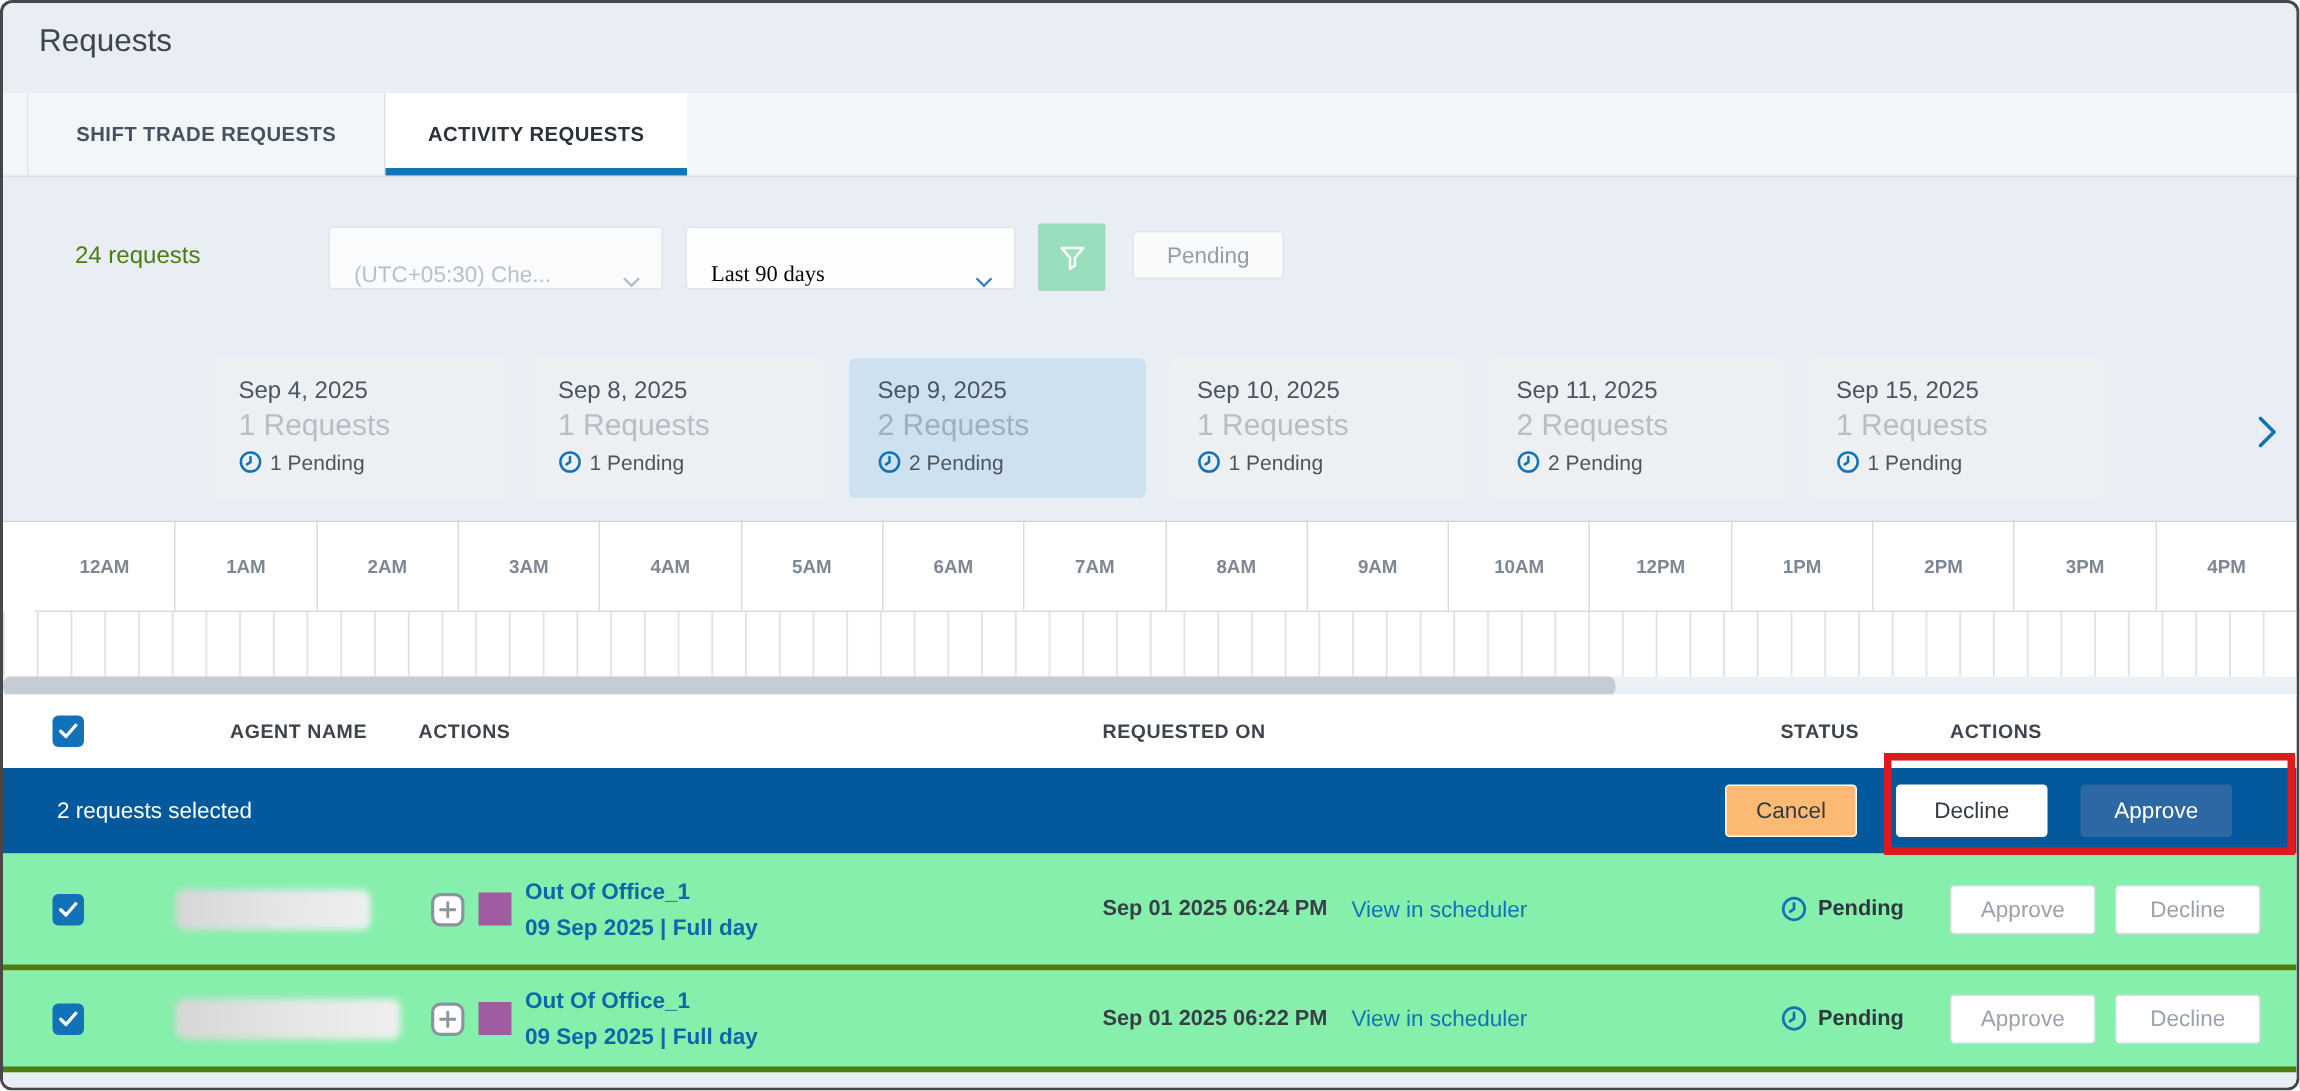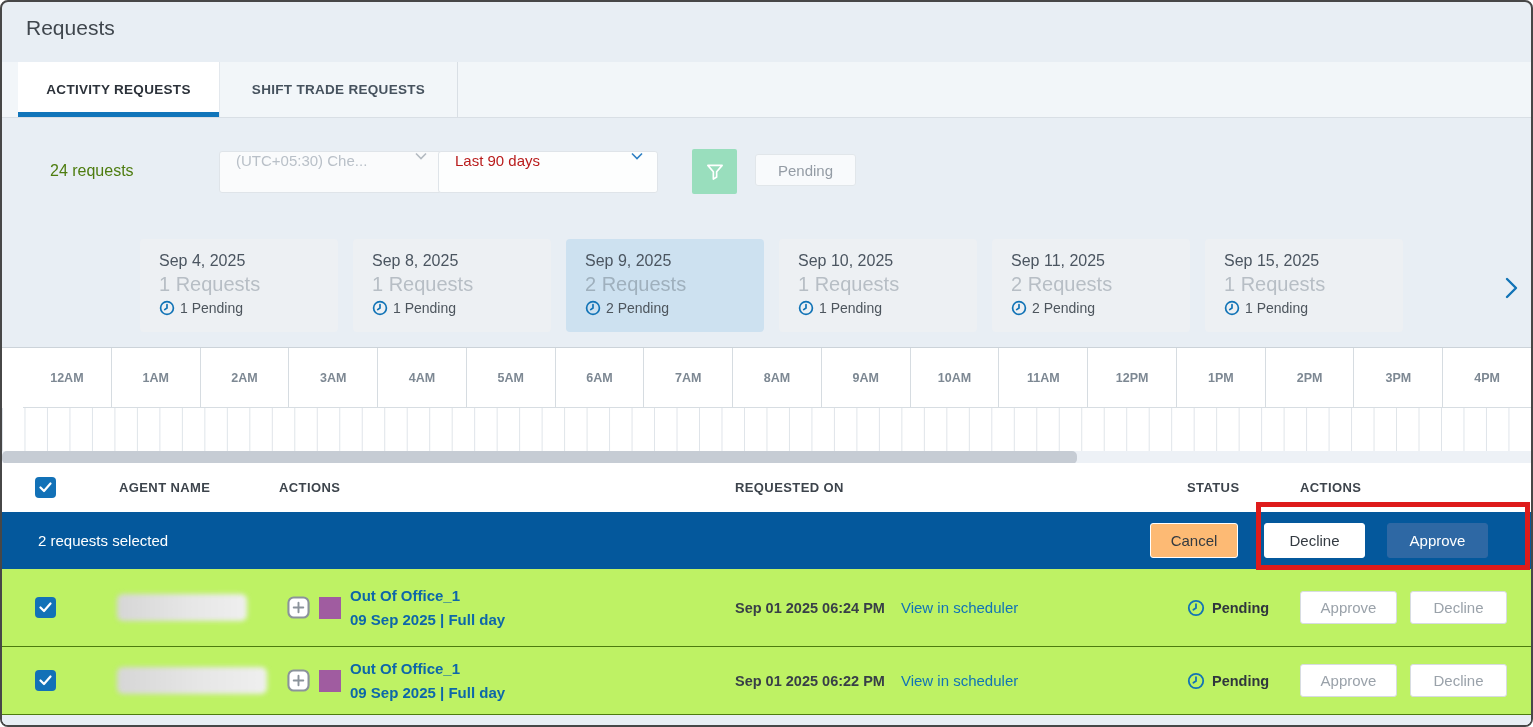--- a/index.html
+++ b/index.html
@@ -16,26 +16,26 @@
     background:#f2f6f9; border-bottom:1px solid #d9dfe5; display:flex; }
   .tabbar .lead{ width:16px; }
   .tab{ height:100%; display:flex; align-items:center; justify-content:center;
     font-size:13.5px; font-weight:700; letter-spacing:.3px; color:#46525e; cursor:pointer; position:relative; }
   .tab.active{ width:201px; background:#ffffff; color:#2c323a; }
   .tab.active::after{ content:""; position:absolute; left:0; bottom:0; width:100%; height:5px; background:#1175ba; }
   .tab.inactive{ width:239px; border-right:1px solid #d9dfe5; border-left:1px solid #e3e8ed; }
   
   .count-label{ position:absolute; left:48px; top:160px; font-size:16px; color:#4d7c0f; }
   .dropdown{ position:absolute; top:149px; height:42px; background:#fdfefe; border:1px solid #dfe4e9;
-    border-radius:3px; display:flex; align-items:flex-start; justify-content:space-between;
+    border-radius:3px; display:flex; align-items:flex-end; justify-content:space-between;
     padding:0 14px 0 16px; font-size:15px; cursor:pointer; }
   .dropdown.disabled{ color:#b9c0c8; background:#fafbfc; }
   .dropdown.disabled .chev{ color:#b4bbc2; }
   .dd-timezone{ left:217px; width:223px; }
-  .dd-range{ left:436px; width:220px; color:#b91c1c; }
+  .dd-range{ left:455px; width:220px; color:#000000;font-family:Liberation Serif, serif; }
   .dd-range .chev{ color:#2f80c4; }
   .filter-btn{ position:absolute; left:690px; top:147px; width:45px; height:45px; background:#99debd;
     border:none; border-radius:2px; display:flex; align-items:center; justify-content:center; cursor:pointer; }
   .chip{ position:absolute; left:753px; top:152px; height:32px; padding:0 22px;
     background:#f8fafc; border:1px solid #e1e6ea; border-radius:3px;
     display:flex; align-items:center; font-size:15px; color:#949ca5; }
   
   .card{ position:absolute; top:237px; width:198px; height:93px; background:#edf0f3; border-radius:4px;
     padding:13px 0 0 19px; cursor:pointer; }
   .card.selected{ background:#cde1f0; }
@@ -54,37 +54,37 @@
   .ticks{ height:43px;
     background-image:linear-gradient(to right, #dfe4e9 1px, transparent 1px);
     background-size:calc(100% / 68) 100%; }
   .scroll-track{ height:13px; background:#edf1f6; }
   .scroll-thumb{ width:1075px; height:13px; background:#c6ccd4; border-radius:5px; cursor:grab; }
   
   .tablewrap{ position:absolute; left:0; top:461px; width:100%; bottom:0; display:flex; flex-direction:column; background:#e8eef4; }
   .thead{ height:49px; background:#ffffff; display:flex; align-items:center;
     font-size:13px; font-weight:700; color:#3d444c; letter-spacing:.4px; }
   .col-check{ flex:0 0 117px; padding-left:33px; }
-  .col-agent{ flex:0 0 160px; }
+  .col-agent{ flex:0 0 160px;text-align:center; }
   .col-activity{ flex:0 0 456px; }
   .col-requested{ flex:0 0 452px; }
   .col-status{ flex:0 0 113px; }
   .col-actions{ flex:1 1 auto; }
   .checkbox{ width:21px; height:21px; background:#1271b7; border-radius:4px;
     display:flex; align-items:center; justify-content:center; cursor:pointer; }
   
   .selbar{ height:57px; background:#04589c; display:flex; align-items:center; }
   .selbar .sel-text{ color:#ffffff; font-size:15px; margin-left:36px; }
   .selbar .btns{ margin-left:auto; margin-right:43px; display:flex; align-items:center; }
   .btn{ height:35px; border-radius:3px; font-size:15px; font-family:inherit; cursor:pointer; }
   .btn-cancel{ width:88px; background:#fdba74; border:1px solid #ffffff; color:#333a41; margin-right:26px; }
   .btn-decline-bar{ width:101px; background:#ffffff; border:1px solid #ffffff; color:#333a41; margin-right:22px; }
   .btn-approve-bar{ width:101px; background:#2e68a4; border:1px solid #2e68a4; color:#ffffff; }
   
-  .row{ background:#bef264; display:flex; align-items:center; border-bottom:1px solid #4d7c0f; }
+  .row{ background:#86efac; display:flex; align-items:center; border-bottom:4px solid #4d7c0f; }
   .row-1{ height:78px; }
   .row-2{ height:68px; }
   .name-blur{ height:27px; border-radius:6px; filter:blur(2.5px);
     background:linear-gradient(90deg,#d6d6d6,#e6e6e6 55%,#efefef); }
   .name-blur.w1{ width:130px; margin-left:-2px; }
   .name-blur.w2{ width:150px; margin-left:-2px; }
   .act-cell{ display:flex; align-items:center; gap:9px; padding-left:8px; }
   .act-text .t1{ font-size:15px; font-weight:700; color:#0d67a9; cursor:pointer; }
   .act-text .t2{ font-size:15px; font-weight:600; color:#0d67a9; margin-top:7px;text-align:right; }
   .req-cell{ display:flex; align-items:center; gap:16px; }
@@ -102,25 +102,25 @@
 </style>
 </head>
 <body>
 
 <div class="screen">
 
   <div class="page-title">Requests</div>
 
   <div class="tabbar">
     <div class="lead"></div>
+    <div class="tab inactive">
+      <span>SHIFT TRADE REQUESTS</span>
+    </div>
     <div class="tab active">
       <span>ACTIVITY REQUESTS</span>
-    </div>
-    <div class="tab inactive">
-      <span>SHIFT TRADE REQUESTS</span>
     </div>
   </div>
 
   <div class="count-label">24 requests</div>
 
   <div class="dropdown disabled dd-timezone">
     <span>(UTC+05:30) Che...</span>
     <span class="chev">
       <svg width="12" height="8" viewBox="0 0 12 8">
           <path d="M1 1.5 L6 6.5 L11 1.5" fill="none" stroke="currentColor" stroke-width="1.6"></path>
@@ -242,21 +242,20 @@
       <div class="hour">1AM</div>
       <div class="hour">2AM</div>
       <div class="hour">3AM</div>
       <div class="hour">4AM</div>
       <div class="hour">5AM</div>
       <div class="hour">6AM</div>
       <div class="hour">7AM</div>
       <div class="hour">8AM</div>
       <div class="hour">9AM</div>
       <div class="hour">10AM</div>
-      <div class="hour">11AM</div>
       <div class="hour">12PM</div>
       <div class="hour">1PM</div>
       <div class="hour">2PM</div>
       <div class="hour">3PM</div>
       <div class="hour">4PM</div>
     </div>
     <div class="ticks"></div>
     <div class="scroll-track">
       <div class="scroll-thumb"></div>
     </div>

